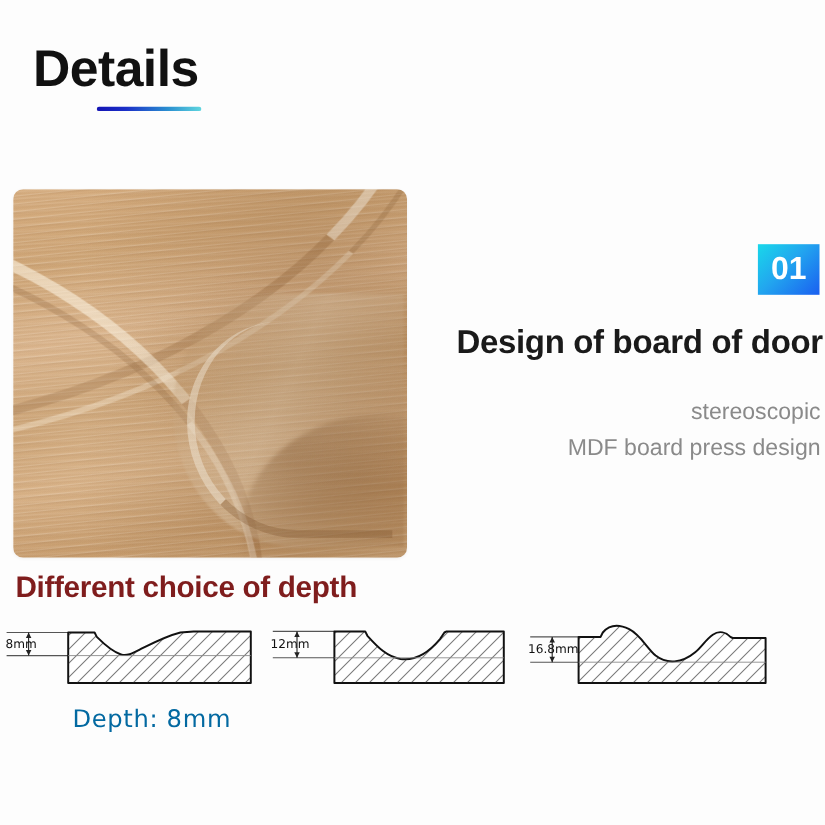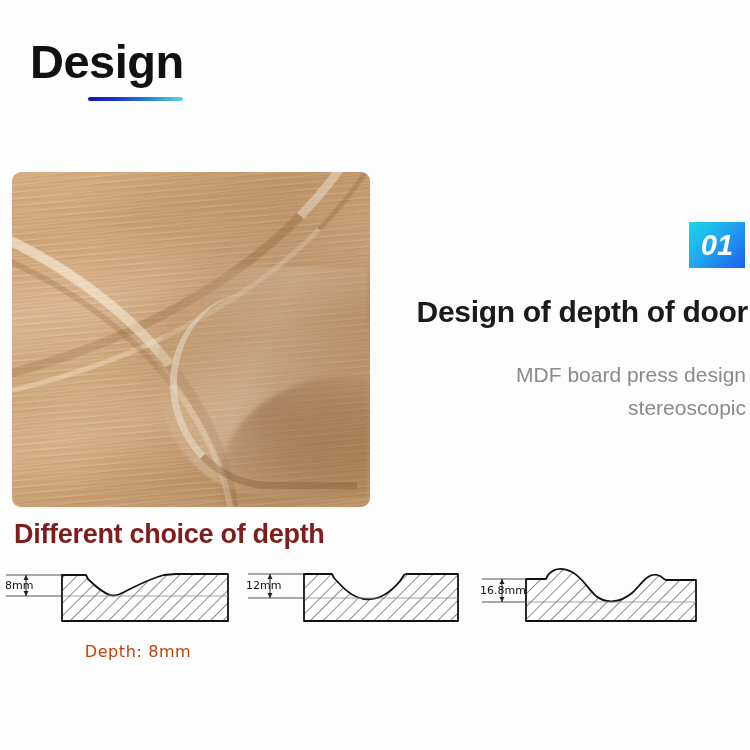--- a/index.html
+++ b/index.html
@@ -188,60 +188,60 @@
     width:636px;height:115px;
     display:flex;
   }
   .depth-cell{
     width:250px;
     display:flex;flex-direction:column;align-items:center;
   }
   .depth-svg{display:block;}
   .depth-caption{
     margin-top:7px;
-    font-size:16px;color:#c2410c;
+    font-size:22px;color:#0369a1;
     letter-spacing:0.6px;
     font-family:"DejaVu Sans", sans-serif;
     white-space:nowrap;
     margin-left:36px;
   }
 </style>
 </head>
 <body>
 
 <div class="page">
 
-  <div class="page-title">Design</div>
+  <div class="page-title">Details</div>
   <div class="title-underline" style="background:linear-gradient(90deg,#1414b4 0%,#1b30c8 28%,#2a8fd0 68%,#5fd6df 100%);"></div>
 
   <div class="hero">
     <div class="hero-base"></div>
     <div class="grain-fine"></div>
     <div class="grain-fine2"></div>
     <div class="groove-a"></div>
     <div class="groove-a2"></div>
     <div class="groove-b"></div>
     <div class="groove-b2"></div>
     <div class="ridge"></div>
     <div class="ridge-edge"></div>
     <div class="groove-c"></div>
     <div class="groove-c2"></div>
     <div class="notch"></div>
     <div class="darken"></div>
   </div>
 
-  <div class="badge" style="background:linear-gradient(135deg,#19d8ea 0%,#22a6ef 45%,#1a5ff0 100%);font-style:italic;">
+  <div class="badge" style="background:linear-gradient(135deg,#19d8ea 0%,#22a6ef 45%,#1a5ff0 100%);">
     <span>01</span>
   </div>
 
-  <div class="feature-title">Design of depth of door</div>
+  <div class="feature-title">Design of board of door</div>
 
   <div class="feature-sub">
+    <div>stereoscopic</div>
     <div>MDF board press design</div>
-    <div>stereoscopic</div>
   </div>
 
   <div class="depth-title">Different choice of depth</div>
 
   <div class="depth-row">
 
     <div class="depth-cell">
       <svg class="depth-svg" width="240" height="72" viewBox="0 0 240 72">
         <defs>
           <pattern id="hatch1" width="9" height="9" patternTransform="rotate(45)" patternUnits="userSpaceOnUse">

